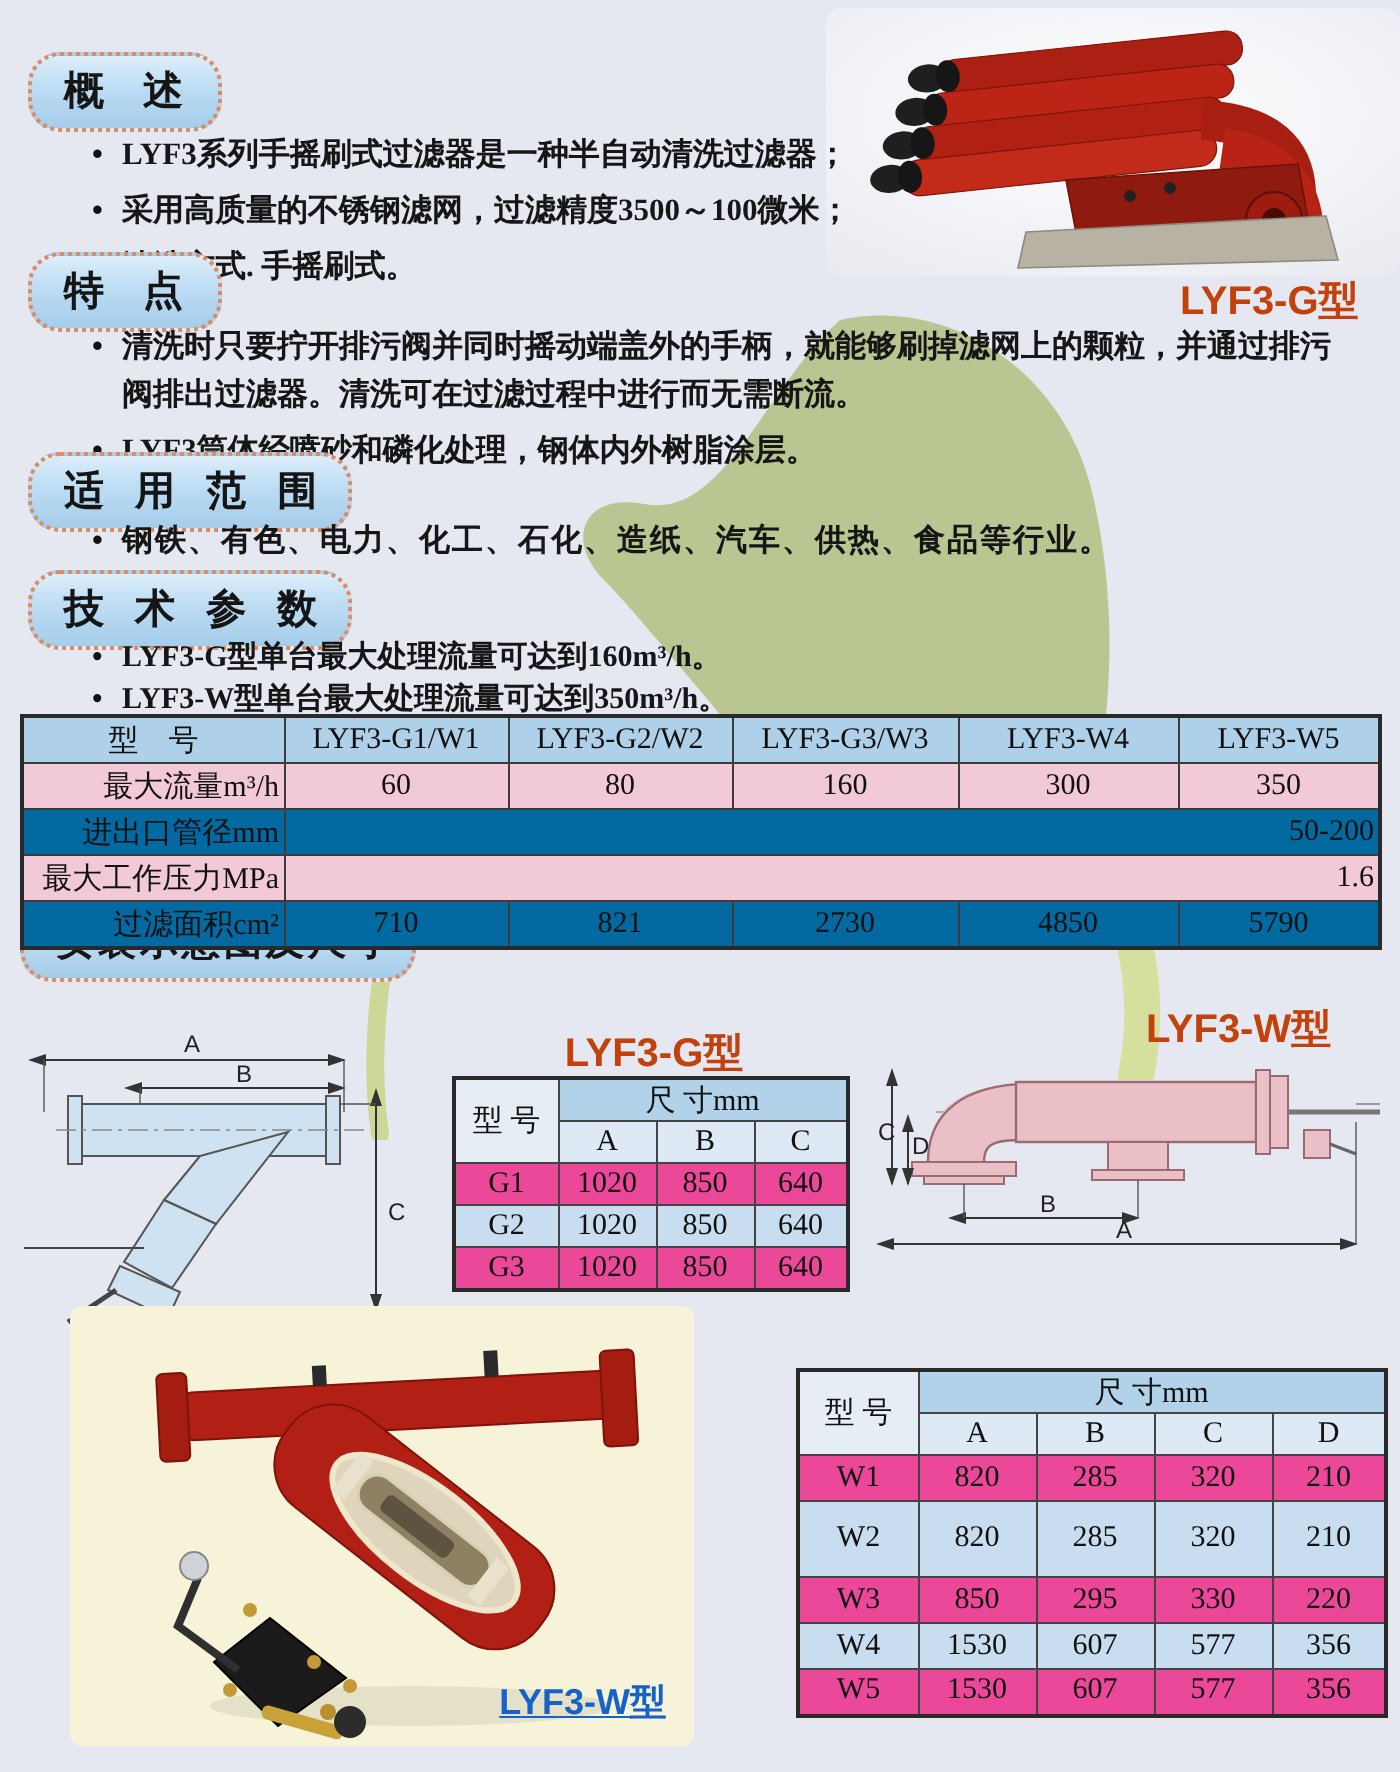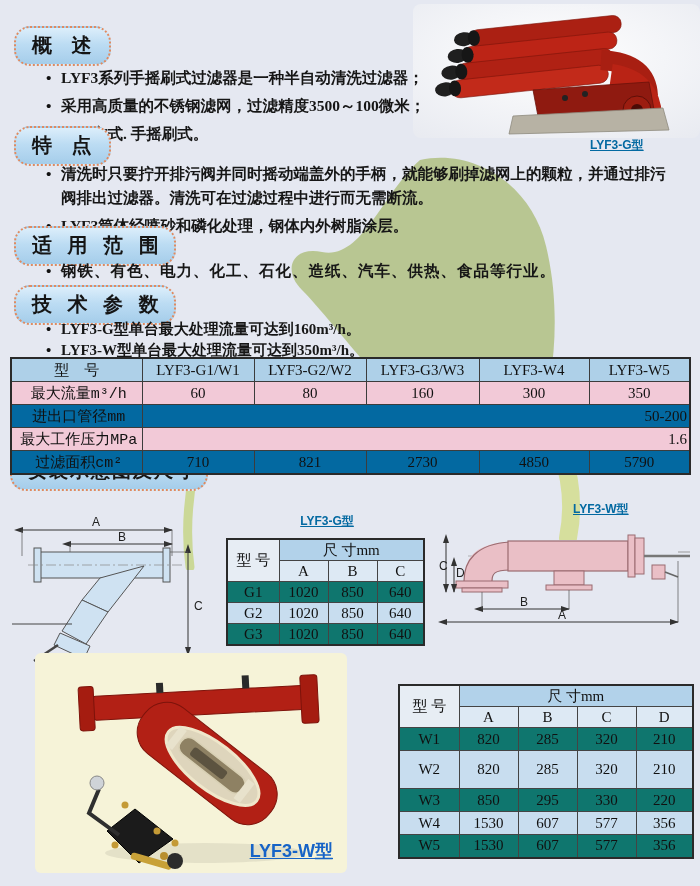--- a/index.html
+++ b/index.html
@@ -24,42 +24,42 @@
   .pill.small{font-size:19px; letter-spacing:2px;}
 
   .sec-bullets{position:absolute; z-index:2; color:#161616; font-weight:600;}
   .bullet{position:relative; padding-left:17px; line-height:24px; margin-bottom:4px;}
   .bullet .dot{position:absolute; left:2px; top:0; color:#111;}
 
   
   .model-label{
     position:absolute; z-index:3;
     font-family:"Liberation Sans", sans-serif; font-weight:bold;
-    font-size:12px; color:#0369a1; text-decoration:underline; white-space:nowrap;
+    font-size:20px; color:#c2410c; white-space:nowrap;
   }
 
   
   table{border-collapse:collapse;}
   .main-table{position:absolute; left:10px; top:357px; z-index:3; width:681px;
     border:2px solid #2a2a2a; font-size:15px; color:#111; table-layout:fixed;}
   .main-table td{border:1px solid #3c3c3c; height:20px; padding:1px 2px; text-align:center; overflow:hidden;}
-  .main-table td.lab{text-align:center; padding-left:6px;font-family:Liberation Mono, monospace;}
+  .main-table td.lab{text-align:right; padding-left:6px;}
   .main-table td.spanv{text-align:right; padding-left:5px;}
   .main-table tr.hdr td{background:#aed0e8;}
   .main-table tr.pink td{background:#f2c9d7;}
   .main-table tr.blue td{background:#0369a1;}
 
   
   .dim-table{position:absolute; z-index:3; border:2px solid #2a2a2a; font-size:15px; color:#111; table-layout:fixed;}
   .dim-table td{border:1px solid #444; text-align:center; padding:0 2px; height:20px;}
   .dim-table td.hd{background:#b2d2ea;}
   .dim-table td.corner{background:#e7edf4;}
   .dim-table td.abc{background:#dde9f4;}
   .dim-table tr.alt td{background:#c8ddef;}
-  .dim-table tr.plain td{background:#0f766e;}
+  .dim-table tr.plain td{background:#ec4899;}
 
   
   .photo-w{
     position:absolute; left:35px; top:653px; width:312px; height:220px; z-index:2;
     background:#f6f3d8; border-radius:6px;
   }
   .photo-w .caption{
     position:absolute; right:14px; bottom:10px;
     font-family:"Liberation Sans", sans-serif; font-weight:bold;
     font-size:18px; color:#1663c7; text-decoration:underline;

